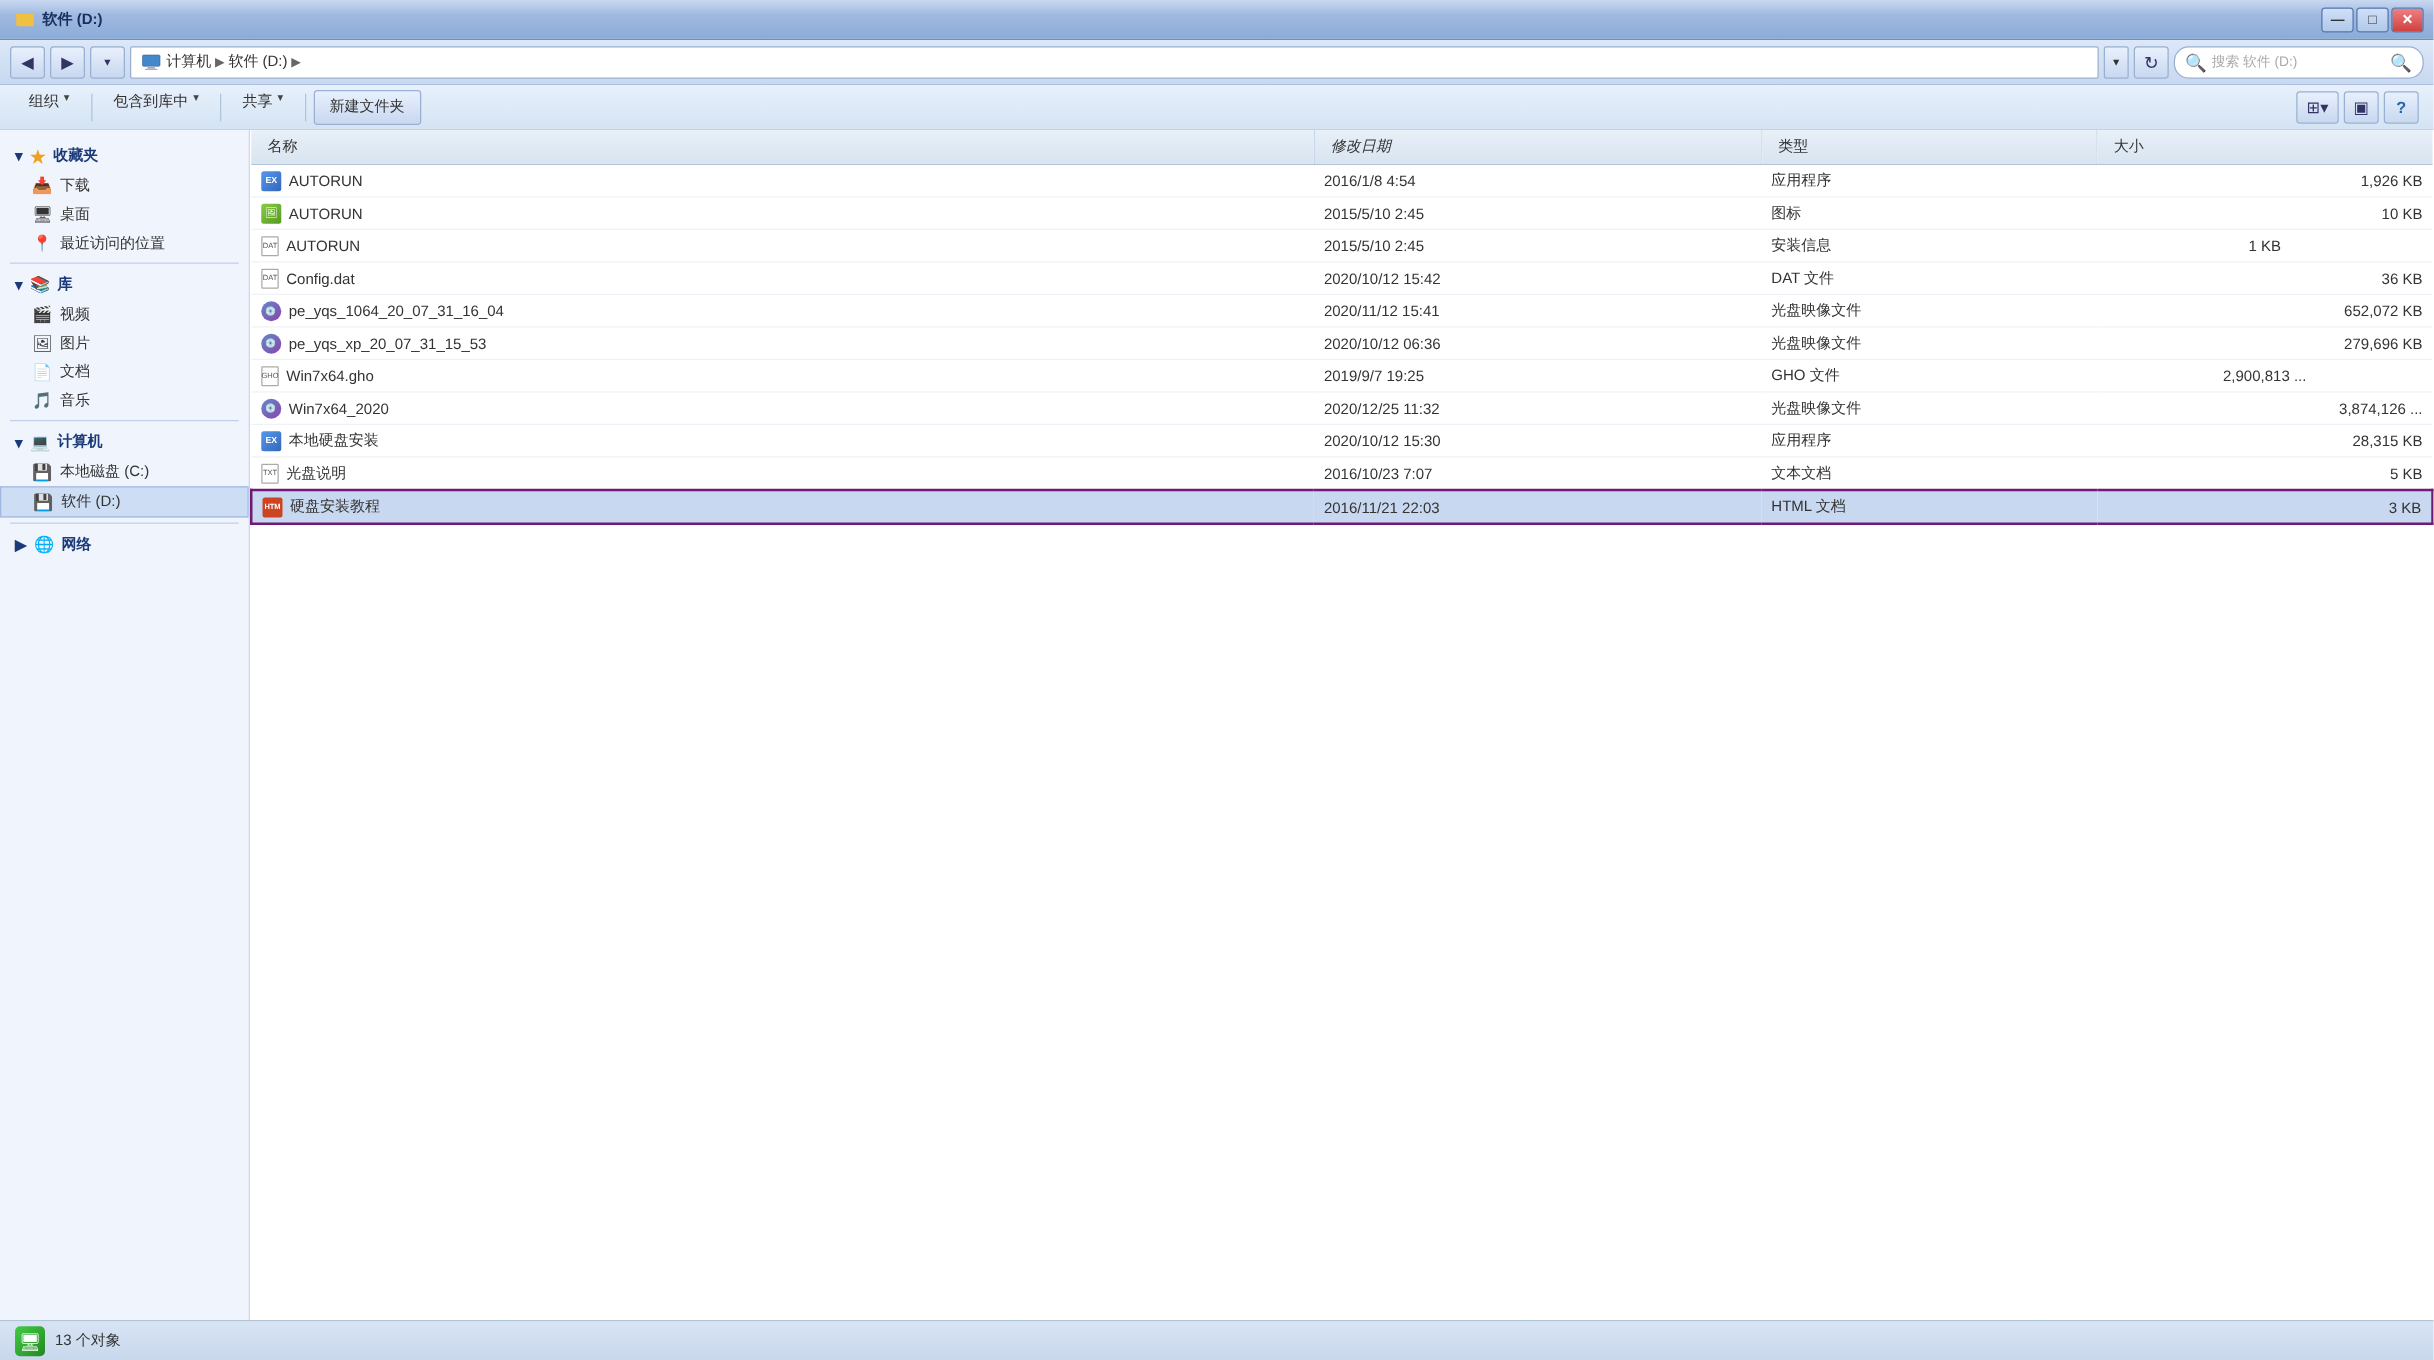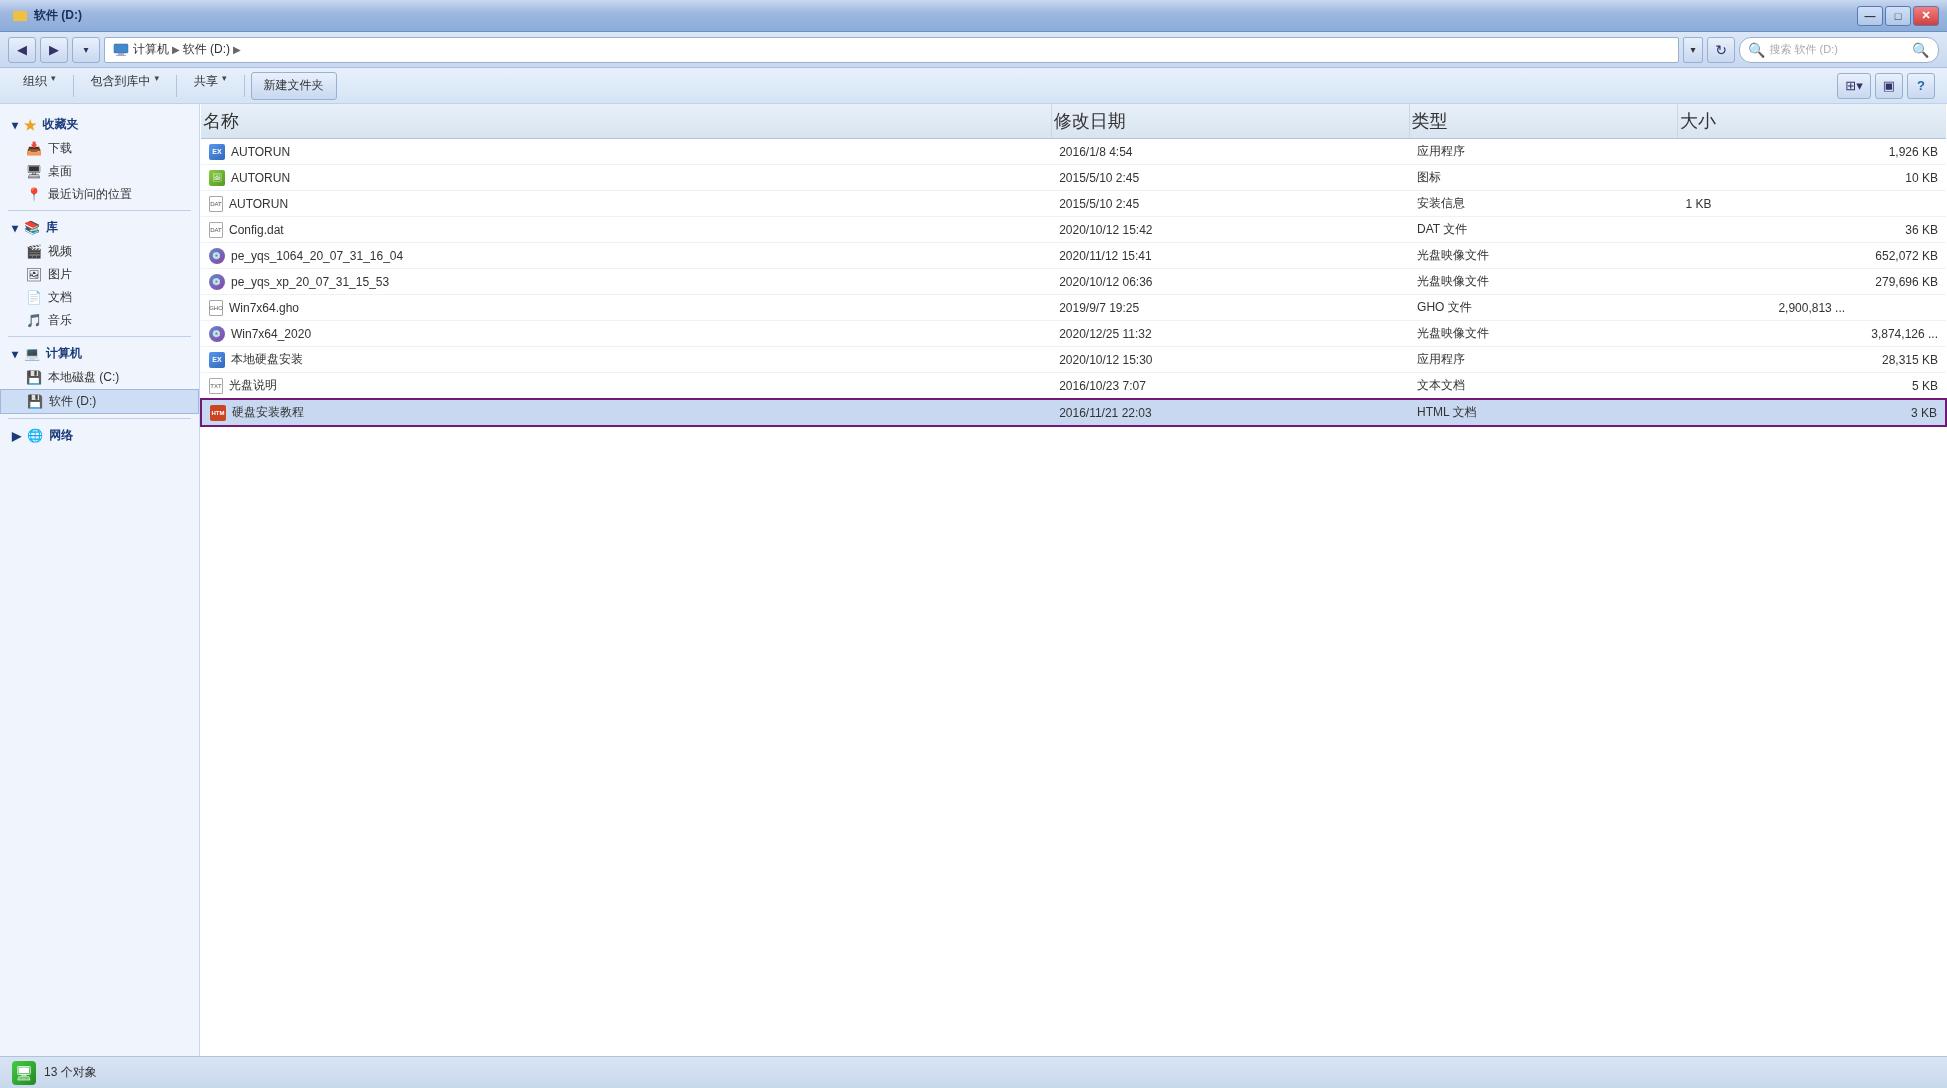--- a/index.html
+++ b/index.html
@@ -232,23 +232,23 @@
       background: #fff;
     }
     .file-table {
       width: 100%;
       border-collapse: collapse;
     }
     .file-table thead th {
       background: linear-gradient(to bottom, #e8f0f8, #d8e4f0);
       border-bottom: 1px solid #b0c4d8;
       border-right: 1px solid #c8d8e8;
-      padding: 5px 2px;
+      padding: 5px 13px;
       text-align: left;
-      font-size: 18px;
+      font-size: 12px;
       font-weight: normal;
       color: #333;
       cursor: pointer;
       white-space: nowrap;
       position: sticky;
       top: 0;
       z-index: 1;
     }
     .file-table thead th:last-child { border-right: none; }
     .file-table tbody tr {
@@ -278,21 +278,21 @@
       display: flex;
       align-items: center;
       padding: 0 12px;
       gap: 8px;
       font-size: 12px;
       color: #333;
     }
     .icon-star { color: #f0a020; font-size: 14px; }
 
     .col-name { width: 380px; }
-    .col-date { width: 160px; }
+    .col-date { width: 160px; font-style: italic; }
     .col-type { width: 120px; }
     .col-size { width: 120px; text-align: right; }
 
     
     ::-webkit-scrollbar { width: 16px; }
     ::-webkit-scrollbar-track { background: #e8eef8; }
     ::-webkit-scrollbar-thumb {
       background: linear-gradient(to right, #b0c4dc, #a0b4cc);
       border: 1px solid #8898b8;
       border-radius: 2px;
@@ -507,21 +507,21 @@
             <td>
               <div class="file-name-cell">
                 <span style="display: inline-flex; align-items: center;">
                   <div style="width: 14px; height: 16px; background: rgb(255, 255, 255); border: 1px solid rgb(170, 170, 170); border-radius: 1px; display: flex; align-items: center; justify-content: center; font-size: 6px; color: rgb(85, 85, 85);">DAT</div>
                 </span>
                 <span>AUTORUN</span>
               </div>
             </td>
             <td>2015/5/10 2:45</td>
             <td>安装信息</td>
-            <td style="text-align: left; margin-top: 44px;">1 KB</td>
+            <td style="text-align: center; margin-top: 44px;">1 KB</td>
           </tr>
           <tr>
             <td>
               <div class="file-name-cell">
                 <span style="display: inline-flex; align-items: center;">
                   <div style="width: 14px; height: 16px; background: rgb(255, 255, 255); border: 1px solid rgb(170, 170, 170); border-radius: 1px; display: flex; align-items: center; justify-content: center; font-size: 6px; color: rgb(85, 85, 85);">DAT</div>
                 </span>
                 <span>Config.dat</span>
               </div>
             </td>

